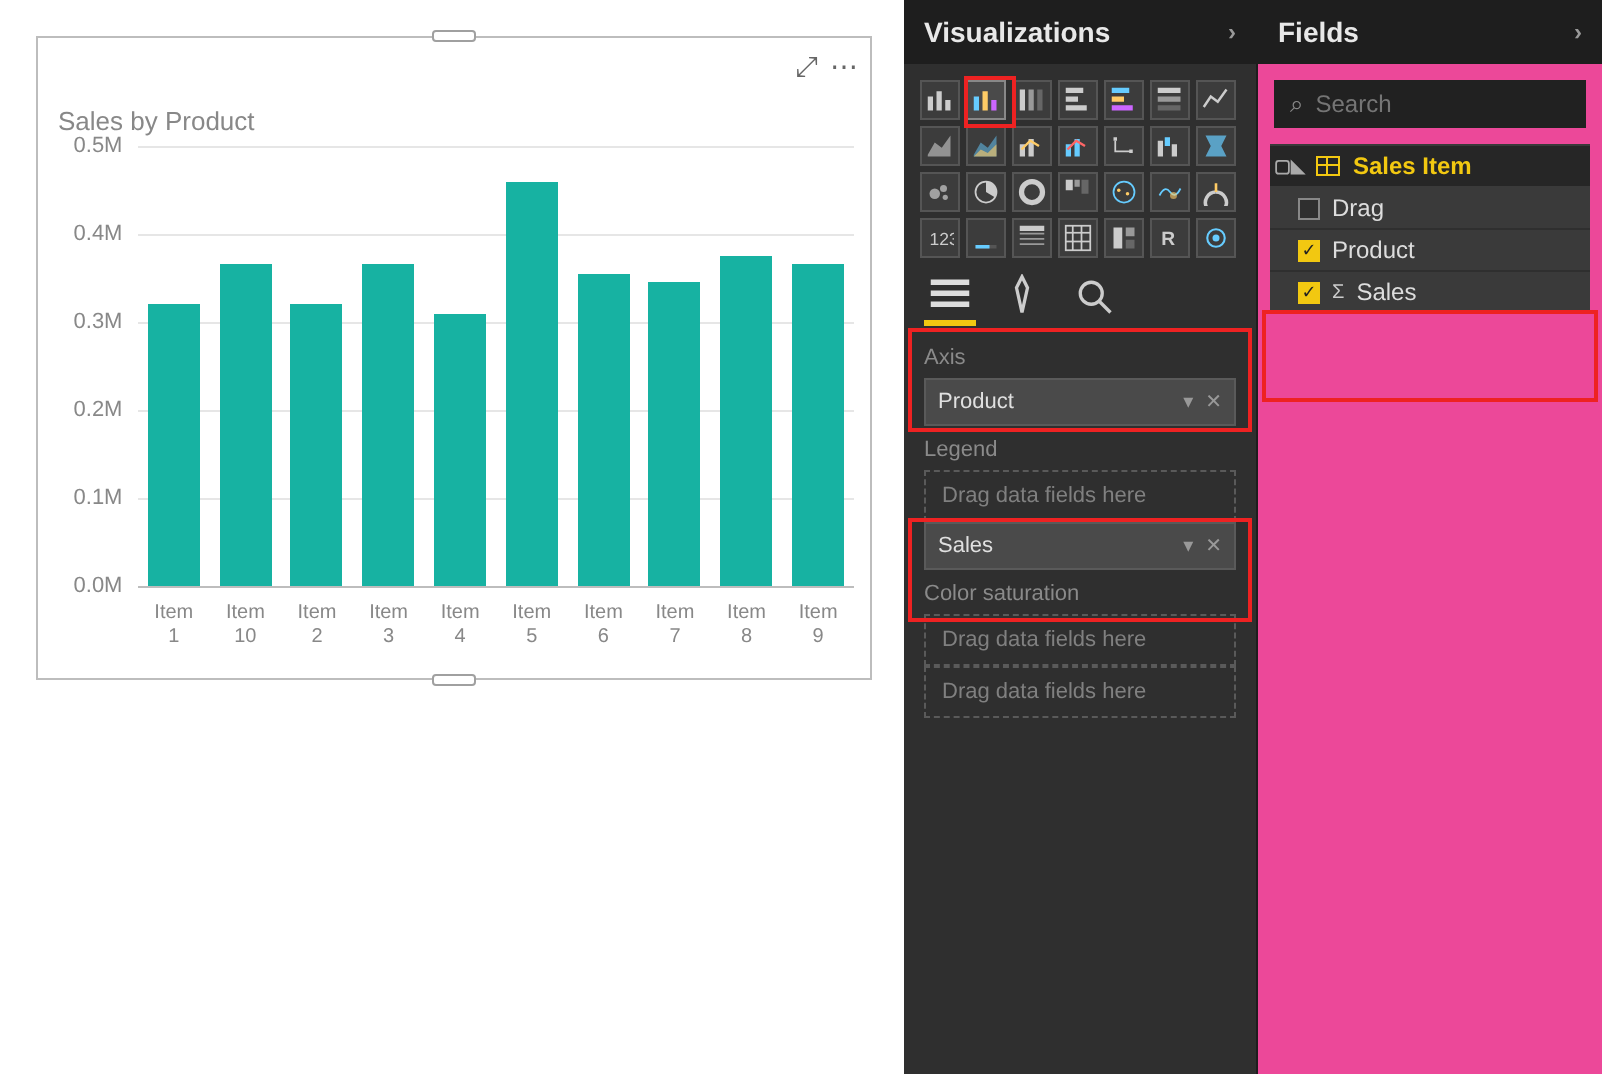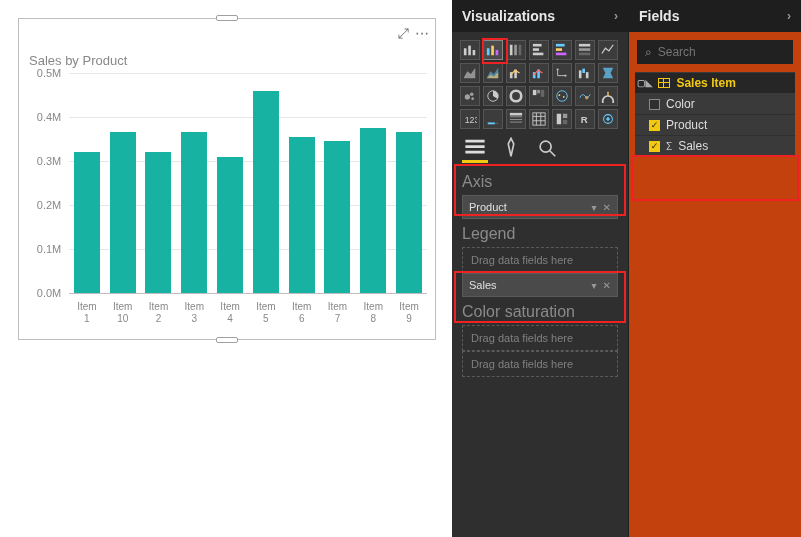--- a/index.html
+++ b/index.html
@@ -16,32 +16,32 @@
 .y-axis { position: absolute; left: 0; top: 0; height: 220px; width: 40px; }
 .y-tick { position: absolute; left: 0; width: 40px; text-align: center; font-size: 11px; color: #888; transform: translateY(-50%); }
 .gridline { position: absolute; left: 40px; right: 0; height: 1px; background: #e6e6e6; }
 .gridline.base { background: #bdbdbd; }
 .bars { position: absolute; left: 40px; top: 0; right: 0; height: 220px; display: flex; align-items: flex-end; }
 .bar-slot { flex: 1; display: flex; justify-content: center; align-items: flex-end; position: relative; }
 .bar { width: 26px; background: #17b2a2; }
 .x-labels { position: absolute; left: 40px; top: 228px; right: 0; display: flex; }
 .x-label { flex: 1; text-align: center; color: #888; font-size: 10px; line-height: 1.2; white-space: pre-line; }
 .viz-panel { width: 177px; background: #2f2f2f; color: #c8c8c8; display: flex; flex-direction: column; border-right: 1px solid #1e1e1e; }
-.fields-panel { width: 172px; background: #c2410c; color: #c8c8c8; display: flex; flex-direction: column; }
+.fields-panel { width: 172px; background: #ec4899; color: #c8c8c8; display: flex; flex-direction: column; }
 .panel-header { background: #1e1e1e; color: #e8e8e8; font-weight: 600; font-size: 14px; padding: 8px 10px; display: flex; justify-content: space-between; align-items: center; }
 .panel-header .chev { color: #999; font-size: 12px; }
 .viz-grid { padding: 8px 8px 6px 8px; display: grid; grid-template-columns: repeat(7, 20px); gap: 3px; }
 .viz-icon { width: 20px; height: 20px; background: #3c3c3c; border: 1px solid #555; cursor: pointer; display: flex; align-items: center; justify-content: center; position: relative; }
 .viz-icon.selected { background: #4a4a4a; border-color: #888; }
 .viz-icon svg { width: 14px; height: 14px; }
 .viz-tabs { display: flex; gap: 14px; padding: 4px 12px 0 12px; border-bottom: 0; }
 .viz-tab { width: 22px; height: 22px; display: flex; align-items: center; justify-content: center; cursor: pointer; color: #bbb; padding-bottom: 4px; position: relative; }
 .viz-tab.active::after { content: ""; position: absolute; left: -2px; right: -2px; bottom: -2px; height: 3px; background: #f2c811; }
 .well-section { padding: 6px 10px; }
-.well-label { color: #8a8a8a; font-size: 16px; margin: 6px 0 4px 0; }
+.well-label { color: #8a8a8a; font-size: 11px; margin: 6px 0 4px 0; }
 .well-box { border: 1px dashed #5a5a5a; padding: 6px 8px; font-size: 11px; color: #808080; min-height: 24px; display: flex; align-items: center; }
 .well-filled { background: #4a4a4a; border: 1px solid #5a5a5a; color: #e0e0e0; padding: 5px 6px; font-size: 11px; display: flex; align-items: center; justify-content: space-between; }
 .well-filled .controls { display: flex; gap: 6px; color: #999; font-size: 10px; }
 .red-box { border: 2px solid #e22; position: absolute; pointer-events: none; }
 .search-box { margin: 8px 8px 4px 8px; background: #212121; padding: 5px 8px; display: flex; align-items: center; gap: 6px; color: #888; }
 .search-box input { background: transparent; border: none; outline: none; color: #c8c8c8; font-size: 12px; width: 100%; }
 .tree { padding: 4px 6px; }
 .tree-node { display: flex; align-items: center; gap: 6px; padding: 3px 2px; font-size: 12px; }
 .tree-node.table { color: #f2c811; font-weight: 600; background: #262626; border-top: 1px solid #3a3a3a; border-bottom: 1px solid #3a3a3a; }
 .tree-node.field { color: #ddd; background: #3a3a3a; border-bottom: 1px solid #2f2f2f; padding-left: 14px; }
@@ -401,21 +401,21 @@
   </div>
   <div class="tree">
     <div class="tree-node table">
       <span class="caret">▢◣</span>
       <span class="tbl-icon"></span>
       <span>Sales Item</span>
     </div>
     <div id="field-rows">
         <div class="tree-node field">
           <span class="chk"></span>
-          <span>Color</span>
+          <span>Drag</span>
         </div>
         <div class="tree-node field">
           <span class="chk checked">✓</span>
           <span>Product</span>
         </div>
         <div class="tree-node field">
           <span class="chk checked">✓</span>
           <span class="sigma">Σ</span>
           <span>Sales</span>
         </div>

